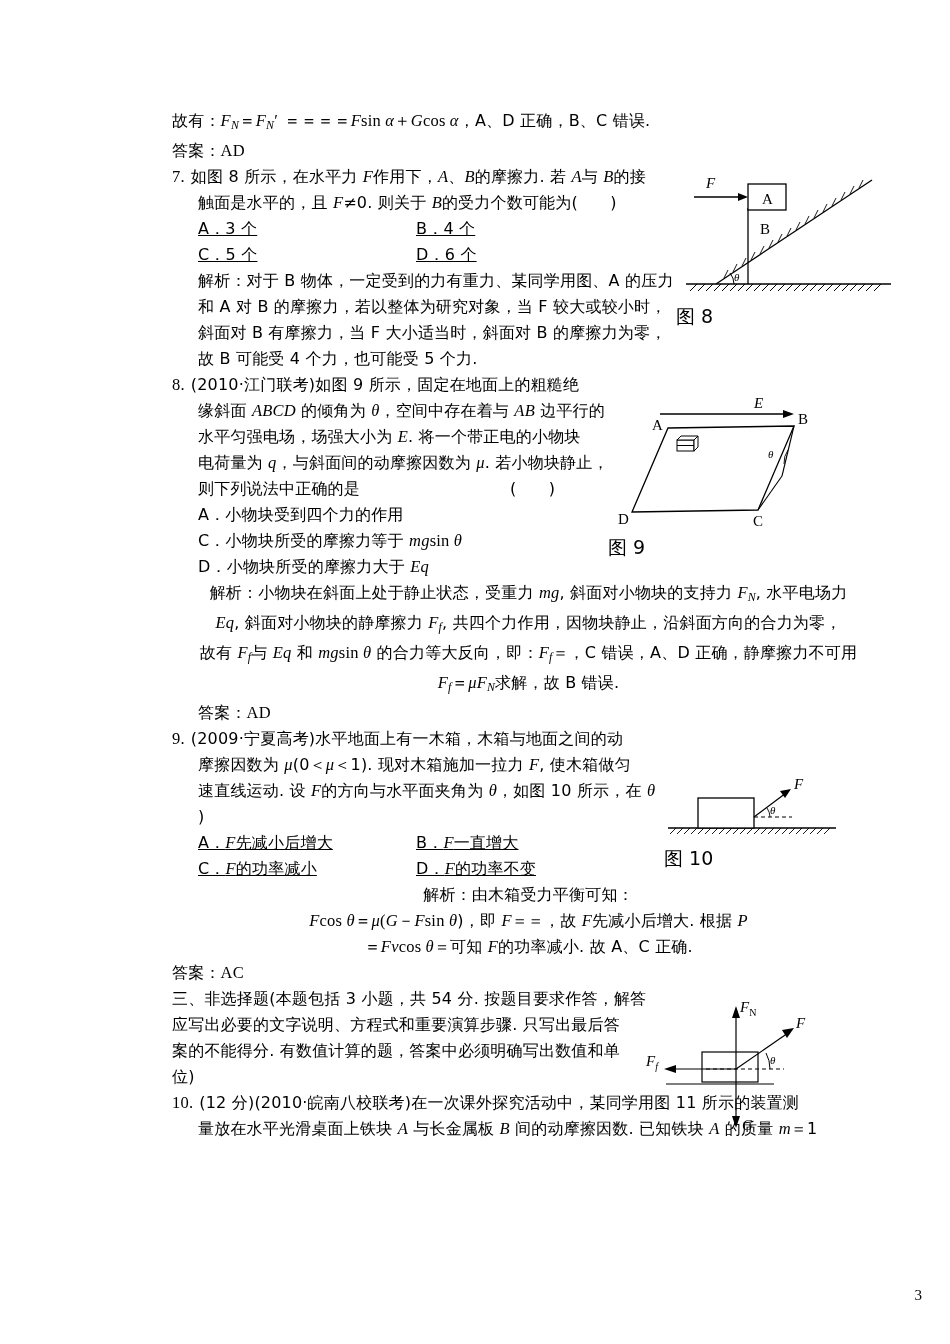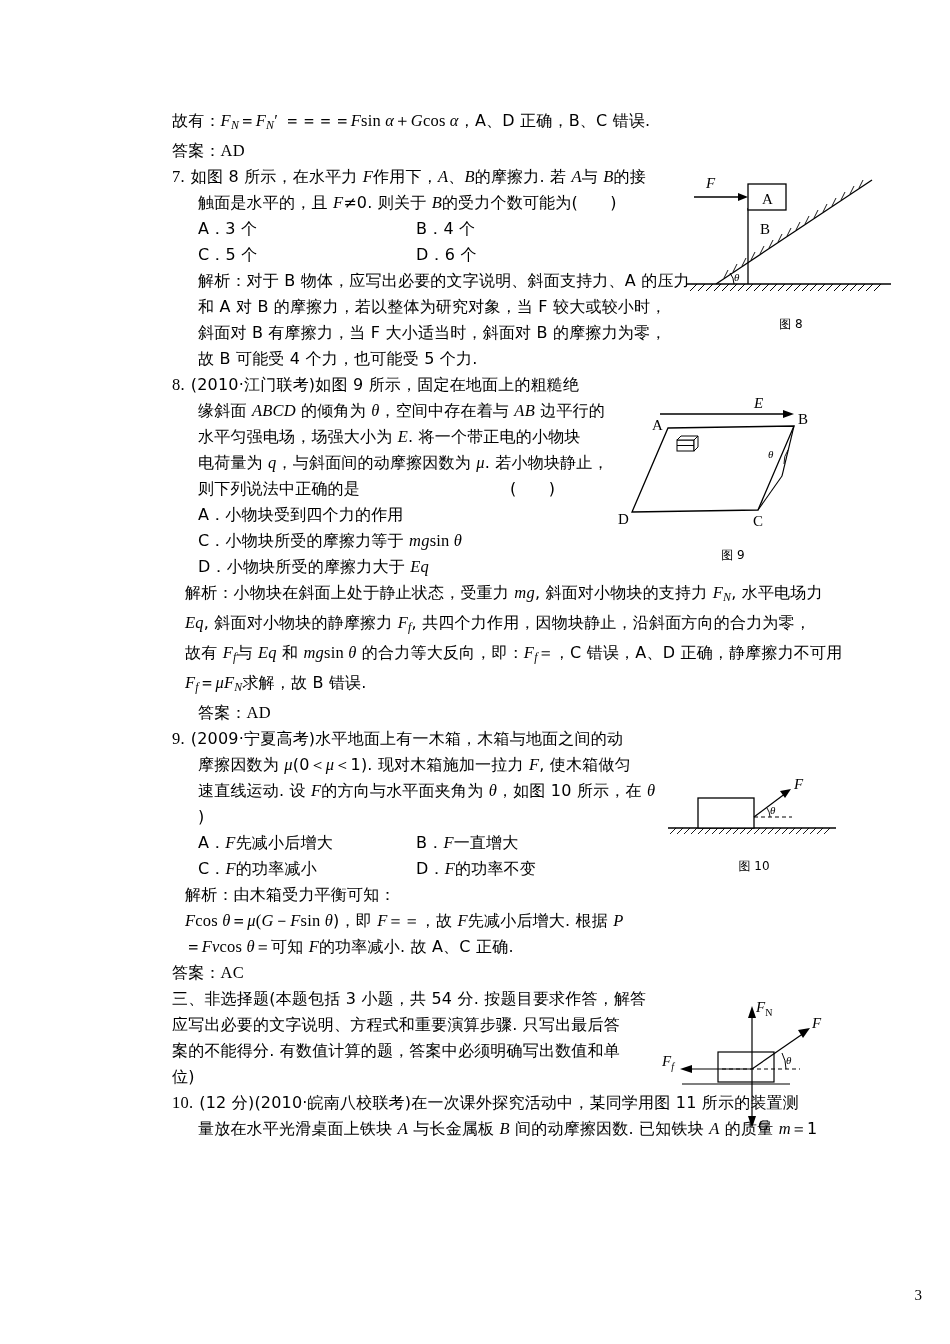--- a/index.html
+++ b/index.html
@@ -24,53 +24,53 @@
     top: 108px;
     width: 700px;
   }
   .ln {
     font-size: 16.5px;
     line-height: 26px;
     white-space: nowrap;
     letter-spacing: 0.2px;
   }
   .ind2 { padding-left: 26px; }
-  .ind3 { padding-left: 13px; }
+  .ind3 { padding-left: 13px; text-align: center; }
   .cn { font-family: "DejaVu Sans", "Liberation Sans", sans-serif; font-size: 16px; }
   .it { font-style: italic; font-family: "Liberation Serif", serif; }
   .sub { font-size: 0.72em; vertical-align: -0.25em; font-style: italic; }
   .rom { font-style: normal; }
   .opt {
     display: inline-block;
+    text-decoration: underline;
   }
   .optA { width: 218px; }
   .gap-s { display:inline-block; width: 6px; }
   .gap-l { display:inline-block; width: 120px; }
   .gap-xl { display:inline-block; width: 150px; }
   .pg {
     position: absolute;
     right: 28px;
     bottom: 40px;
     font-size: 15px;
     font-family: "Liberation Serif", serif;
   }
   
   .fig {
     position: absolute;
   }
   .figcap {
-    text-align: center;
     font-family: "DejaVu Sans", "Liberation Sans", sans-serif;
-    font-size: 12px;
-    margin-top: 14px;
+    font-size: 19px;
+    margin-top: 2px;
   }
   #fig8 { left: 676px; top: 162px; width: 230px; }
   #fig9 { left: 608px; top: 398px; width: 250px; }
   #fig10 { left: 664px; top: 772px; width: 180px; }
-  #fbd  { left: 660px; top: 1000px; width: 190px; }
+  #fbd  { left: 644px; top: 1000px; width: 190px; }
   svg { display: block; }
   svg text {
     font-family: "Liberation Serif", serif;
     font-style: italic;
     font-size: 15px;
   }
   svg text.upr { font-style: normal; }
   svg text.small { font-size: 11px; }
 </style>
 </head>
@@ -93,21 +93,21 @@
     <div class="ln ind2">
       <span class="cn">触面是水平的，且 </span><span class="it">F</span><span class="cn">≠0. 则关于 </span><span class="it">B</span><span class="cn">的受力个数可能为(　　)</span>
     </div>
     <div class="ln ind2">
       <span class="opt optA cn">A．3 个</span><span class="opt cn">B．4 个</span>
     </div>
     <div class="ln ind2">
       <span class="opt optA cn">C．5 个</span><span class="opt cn">D．6 个</span>
     </div>
     <div class="ln ind2">
-      <span class="cn">解析：</span><span class="cn">对于 B 物体，应写出必要的文字说明、斜面支持力、A 的压力</span>
+      <span class="cn">解析：</span><span class="cn">对于 B 物体，一定受到的力有重力、某同学用图、A 的压力</span>
     </div>
     <div class="ln ind2 cn">和 A 对 B 的摩擦力，若以整体为研究对象，当 F 较大或较小时，</div>
     <div class="ln ind2 cn">斜面对 B 有摩擦力，当 F 大小适当时，斜面对 B 的摩擦力为零，</div>
     <div class="ln ind2 cn">故 B 可能受 4 个力，也可能受 5 个力.</div>
 
     <div class="ln">
       <span>8.</span><span class="gap-s"></span><span class="cn">(2010·江门联考)</span><span class="cn">如图 9 所示，固定在地面上的粗糙绝</span>
     </div>
     <div class="ln ind2">
       <span class="cn">缘斜面 </span><span class="it">ABCD</span><span class="cn"> 的倾角为 </span><span class="it">θ</span><span class="cn">，空间中存在着与 </span><span class="it">AB</span><span class="cn"> 边平行的</span>

